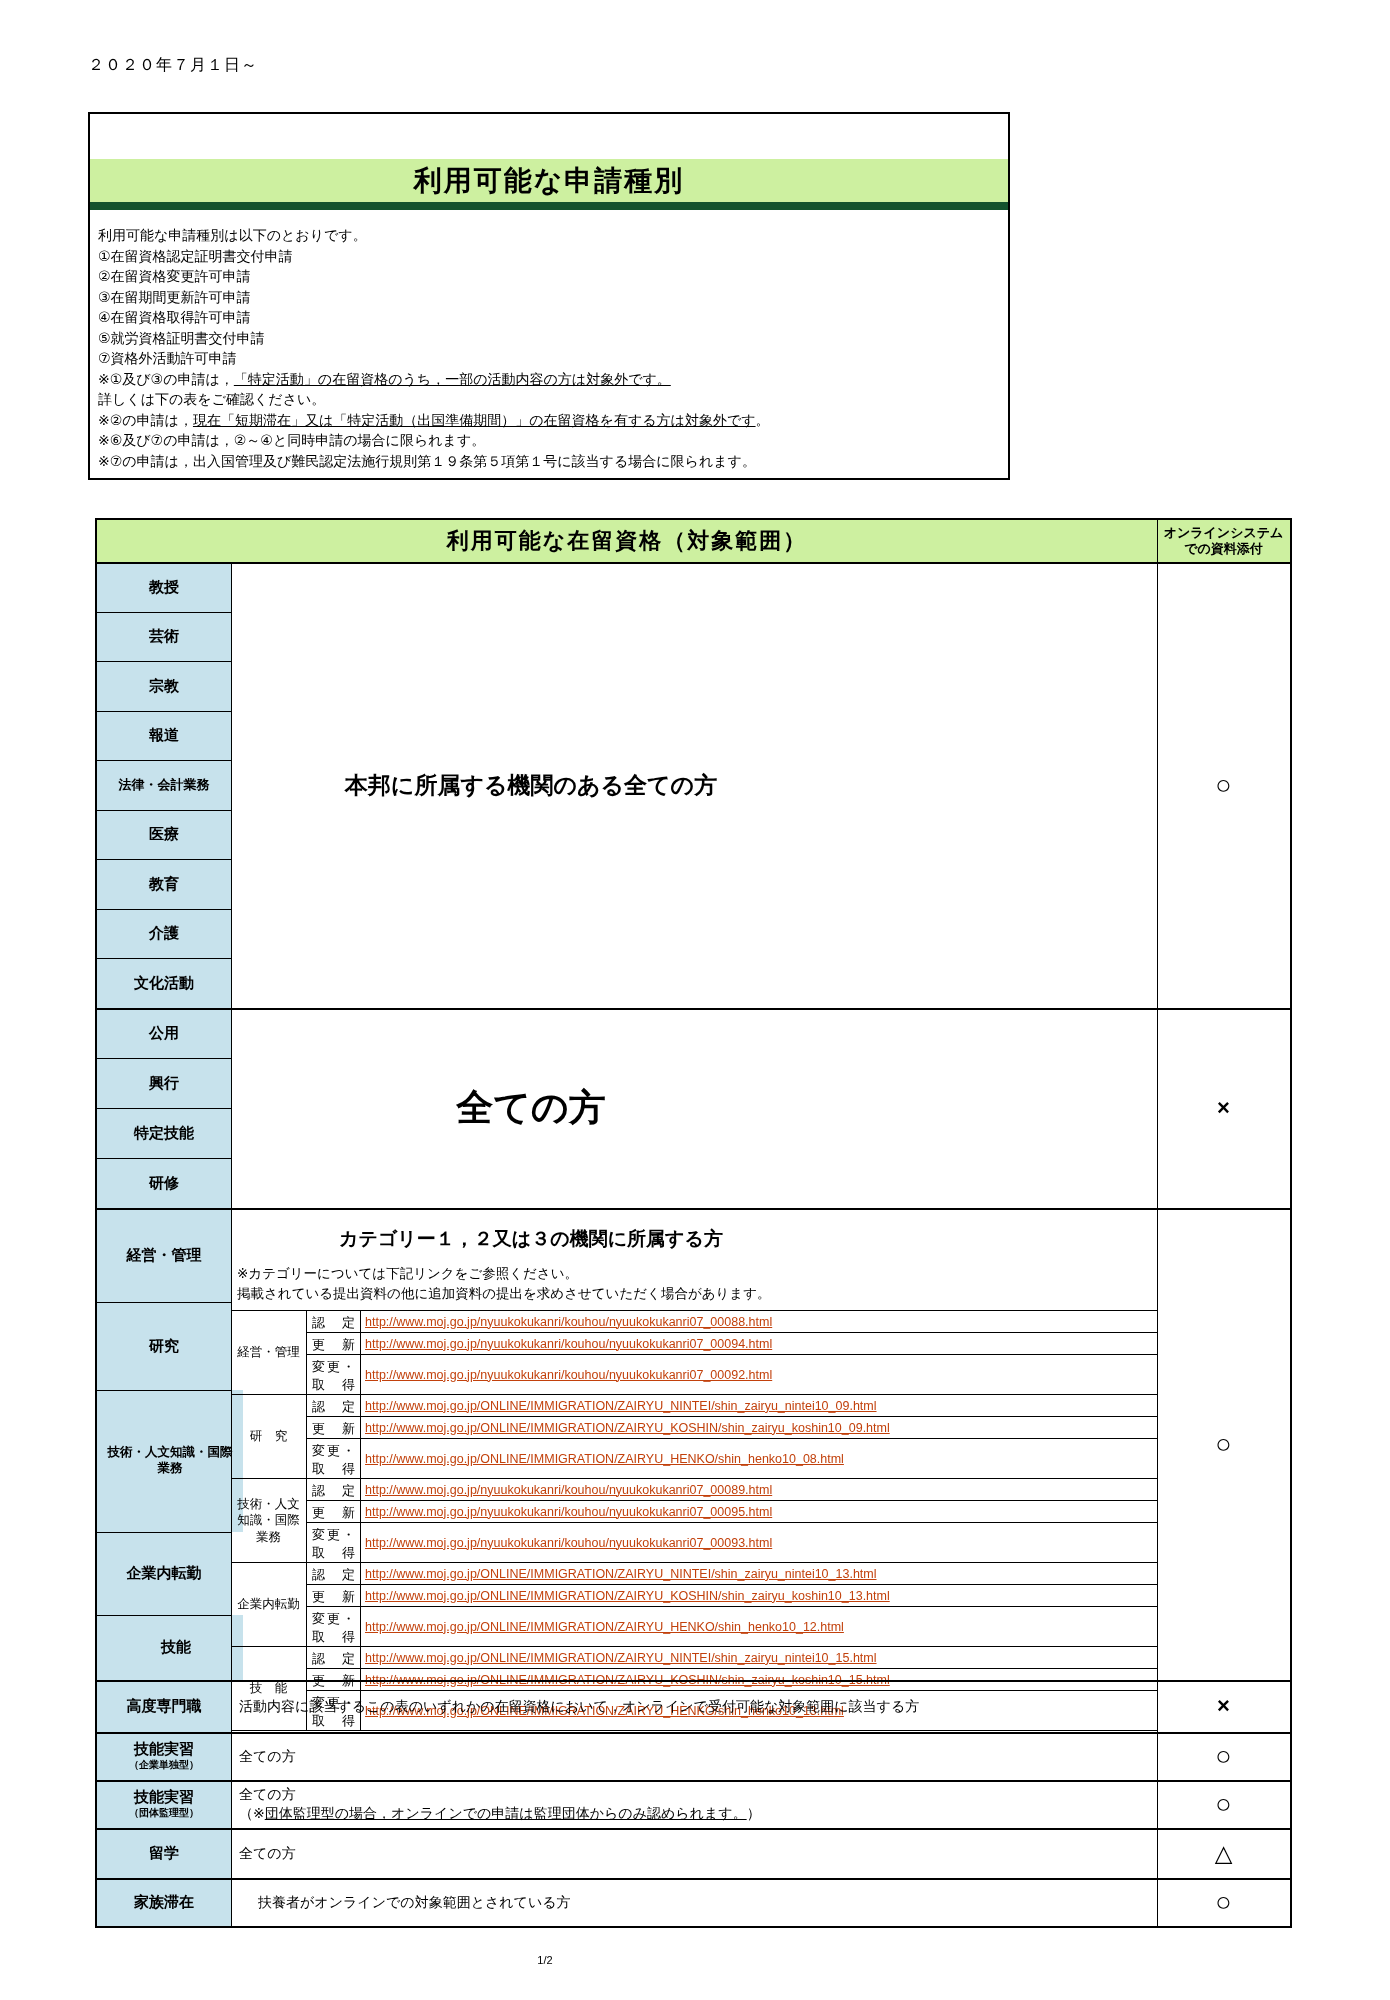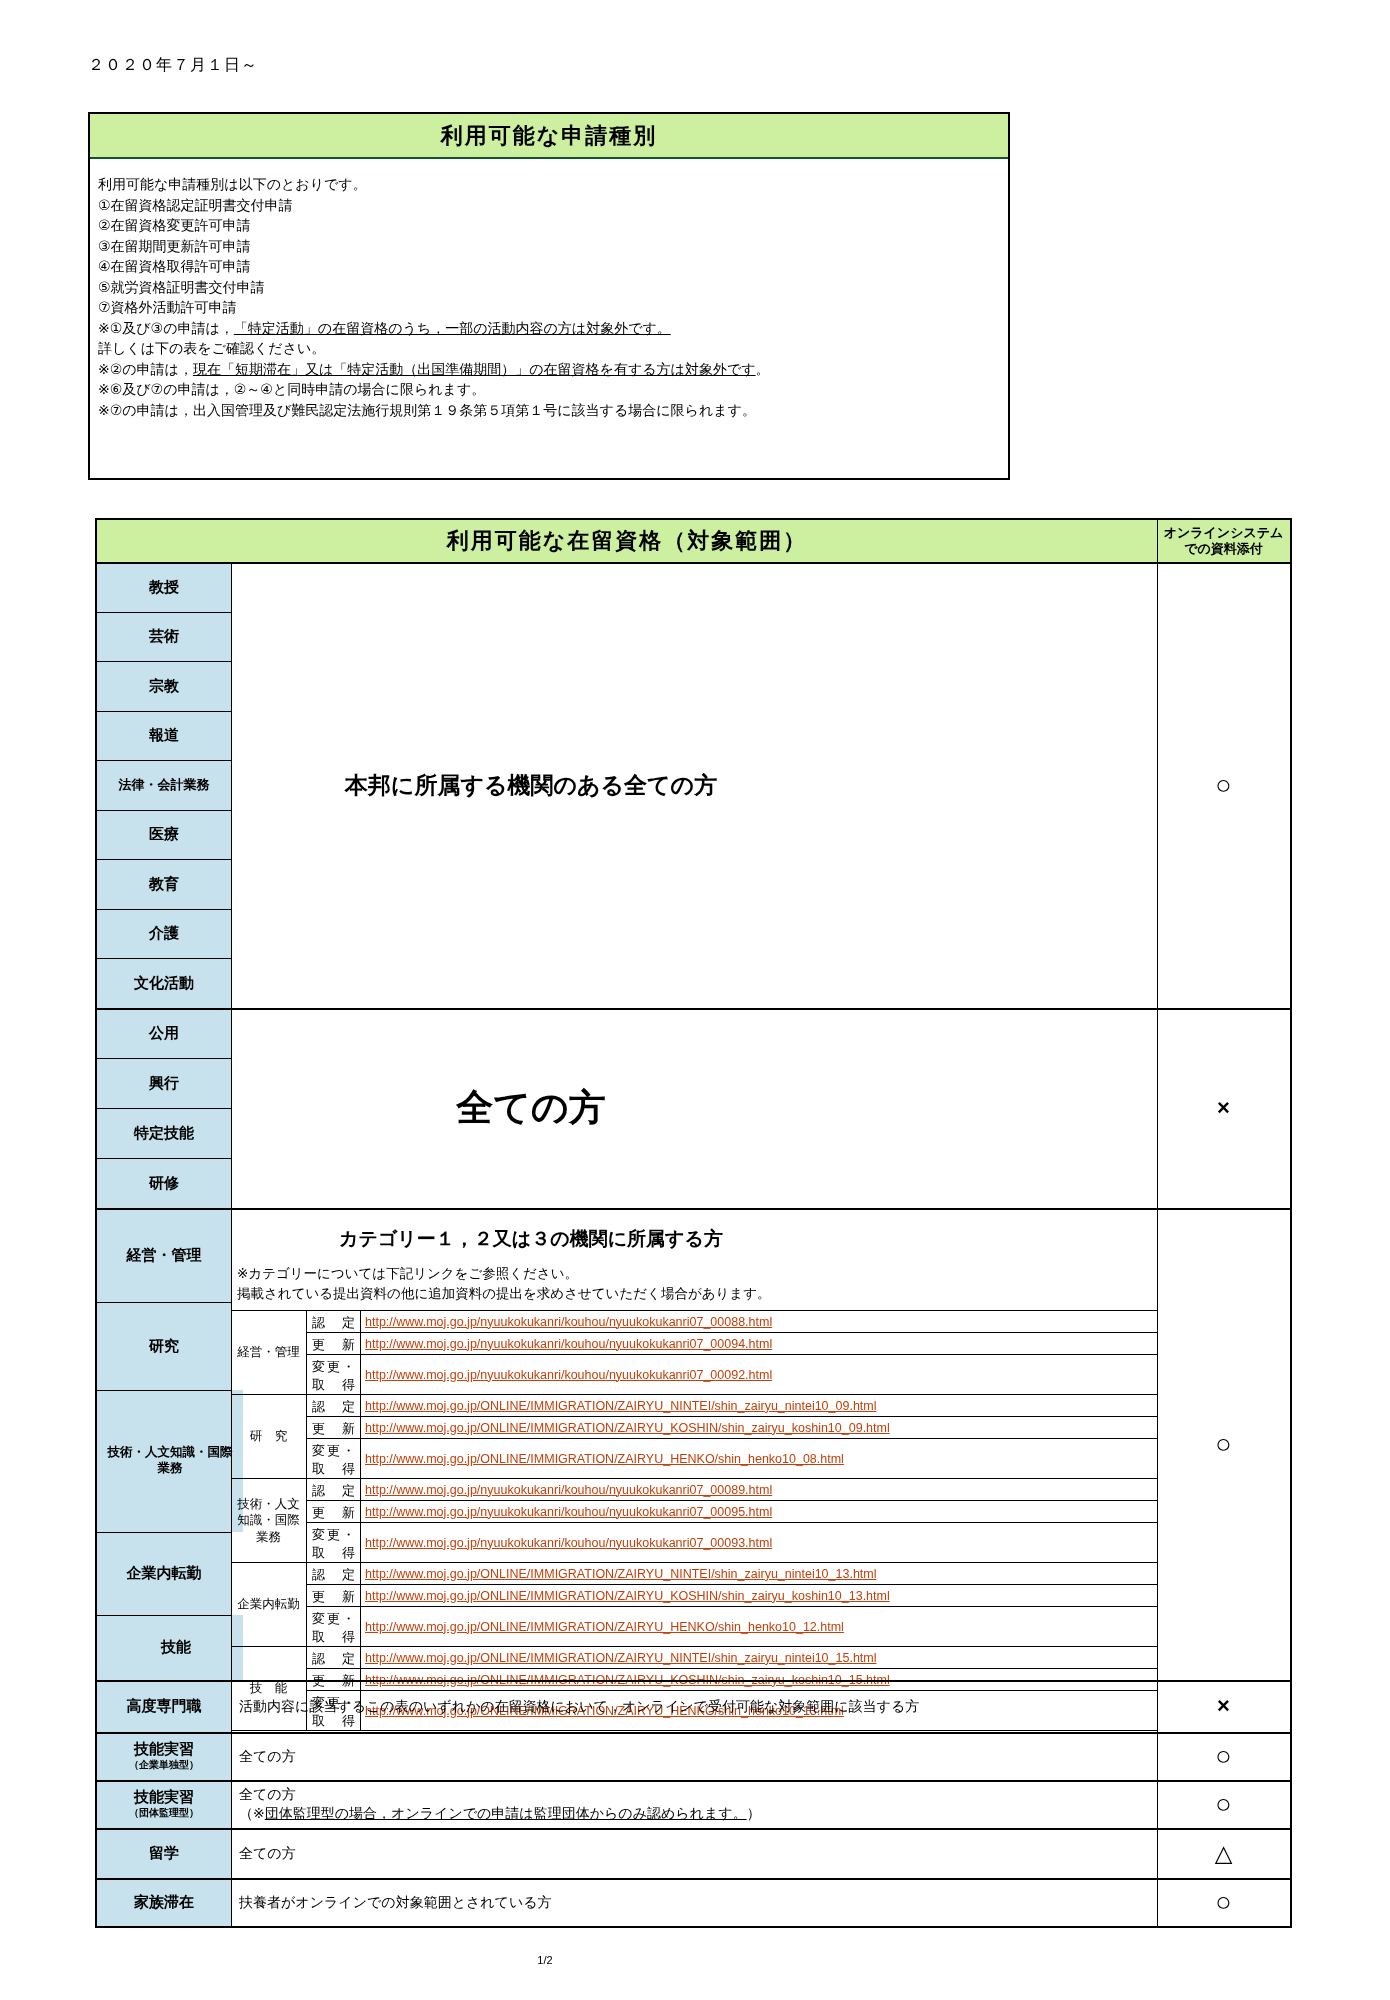--- a/index.html
+++ b/index.html
@@ -6,21 +6,21 @@
   .page{position:relative;width:1390px;height:2000px;background:#fff;
         font-family:"Liberation Sans","DejaVu Sans",sans-serif;color:#000;}
   .abs{position:absolute;}
   .flexc{display:flex;align-items:center;justify-content:center;}
   .bold{font-weight:bold;}
   
   .date{left:88px;top:55px;font-size:16px;letter-spacing:1px;}
   .footer{left:500px;top:1954px;width:90px;text-align:center;font-size:11px;}
   
   .t1{left:88px;top:112px;width:922px;height:368px;border:2px solid #000;box-sizing:border-box;background:#fff;}
-  .t1-head{height:43px;background:var(--grn);border-bottom:2px solid #14532d;font-size:22px;letter-spacing:2px;}
+  .t1-head{height:43px;background:var(--grn);border-bottom:8px solid #14532d;font-size:28px;letter-spacing:2px;margin-top:45px;}
   .t1-body{padding:15px 8px 0 8px;font-size:14px;line-height:20.5px;}
   .ml0{margin:0 0 0 2px;}  .ml1{margin:0 0 0 18px;}
   .ml2{margin:0 0 0 34px;} .ml3{margin:0 0 0 50px;}
   .t1-body p{margin:0;}
   .u{text-decoration:underline;}
   
   .t2{left:95px;top:518px;width:1197px;height:1410px;border:2px solid #000;box-sizing:border-box;background:#fff;}
   .grnc{background:var(--grn);}
   .t2-title{left:0;top:0;width:1060px;height:42px;font-size:22px;letter-spacing:2px;}
   .t2-attach{left:1060px;top:0;width:133px;height:42px;flex-direction:column;font-size:13px;line-height:16px;text-align:center;}
@@ -198,21 +198,21 @@
 
     <div class="abs rowtxt" style="top:1160px;height:52px;">活動内容に該当するこの表のいずれかの在留資格において，オンラインで受付可能な対象範囲に該当する方</div>
     <div class="abs rowtxt" style="top:1212px;height:48px;">全ての方</div>
     <div class="abs rowtxt" style="top:1260px;height:48px;">
       <div>
         <div>全ての方</div>
         <div><span>（※</span><span class="u">団体監理型の場合，オンラインでの申請は監理団体からのみ認められます。</span><span>）</span></div>
       </div>
     </div>
     <div class="abs rowtxt" style="top:1308px;height:50px;">全ての方</div>
-    <div class="abs rowtxt" style="top:1358px;height:48px;">扶養者がオンラインでの対象範囲とされている方</div>
+    <div class="abs rowtxt" style="top:1358px;height:48px;margin-left:19px;">扶養者がオンラインでの対象範囲とされている方</div>
 
     <div class="abs sym s-circle" style="top:42px;height:446px;">○</div>
     <div class="abs sym s-x" style="top:488px;height:200px;">×</div>
     <div class="abs sym s-circle" style="top:688px;height:472px;">○</div>
     <div class="abs sym s-x" style="top:1160px;height:52px;">×</div>
     <div class="abs sym s-circle" style="top:1212px;height:48px;">○</div>
     <div class="abs sym s-circle" style="top:1260px;height:48px;">○</div>
     <div class="abs sym s-tri" style="top:1308px;height:50px;">△</div>
     <div class="abs sym s-circle" style="top:1358px;height:48px;">○</div>
 

